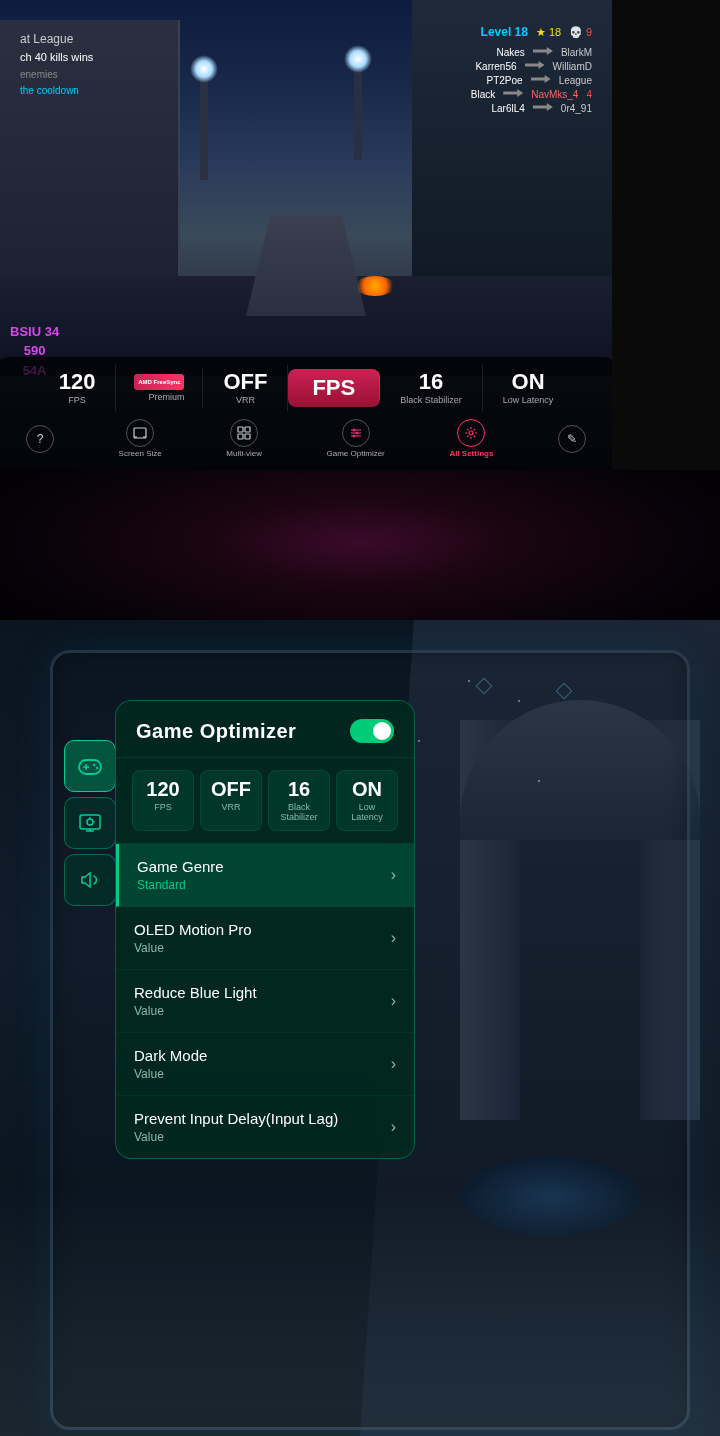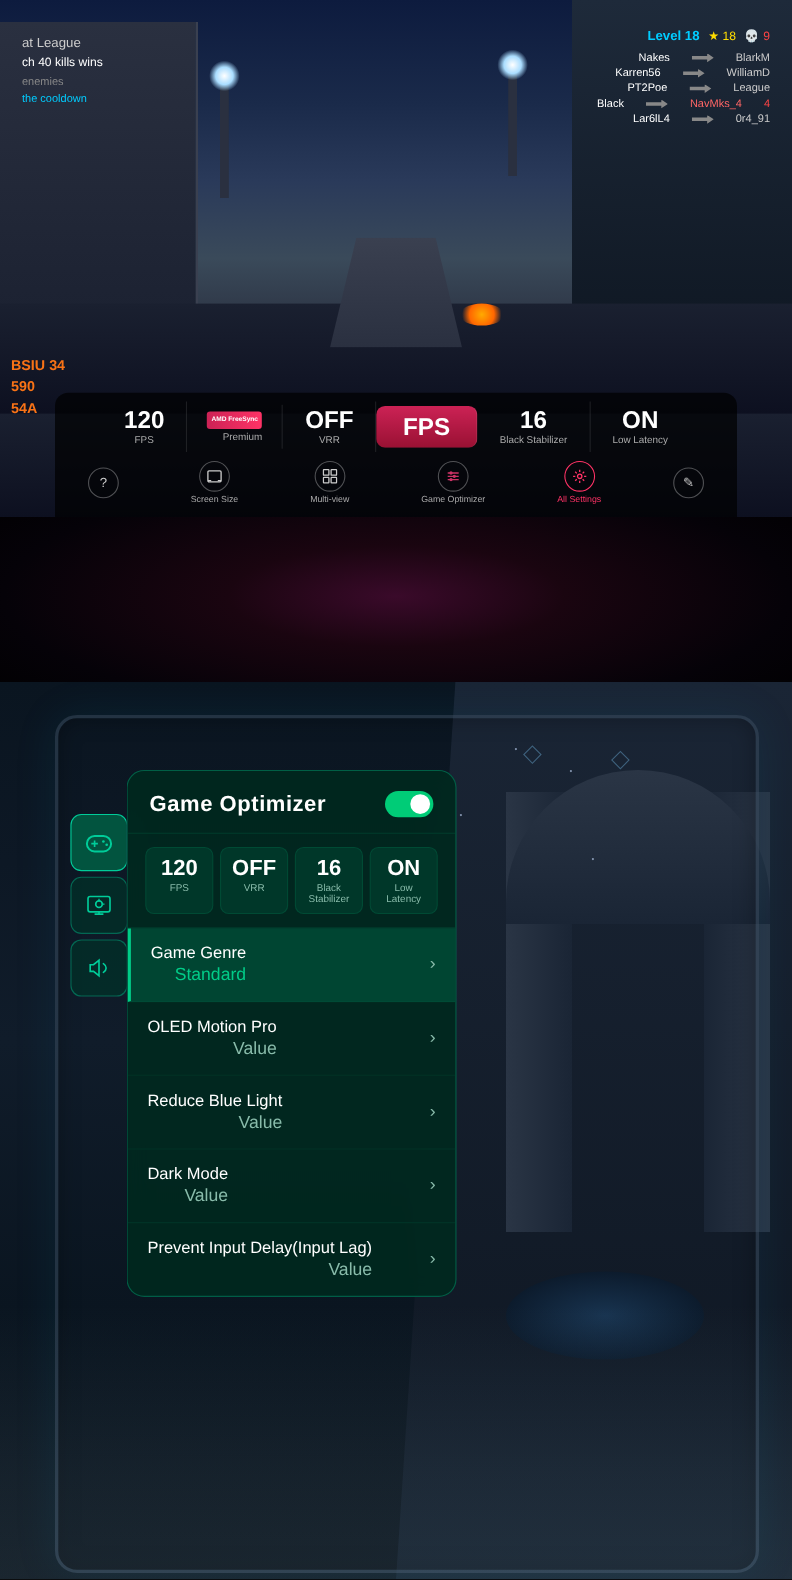--- a/index.html
+++ b/index.html
@@ -10,21 +10,21 @@
       overflow: hidden;
       font-family: 'Arial', sans-serif;
       position: relative;
     }
 
     
     .top-section {
       position: absolute;
       top: 0;
       left: 0;
-      width: 720px;
+      width: 612px;
       height: 470px;
       background: #1a1a2e;
       overflow: hidden;
     }
 
     .game-bg {
       position: absolute;
       top: 0; left: 0;
       width: 100%; height: 100%;
       background: linear-gradient(180deg,
@@ -171,22 +171,22 @@
 
     .scoreboard {
       display: flex;
       flex-direction: column;
       gap: 3px;
       align-items: flex-end;
     }
 
     .score-row {
       display: flex;
-      align-items: center;
-      gap: 20px;
+      align-items: flex-start;
+      gap: 8px;
       font-size: 10px;
       color: #cccccc;
     }
 
     .score-row .name {
       color: #ffffff;
       min-width: 50px;
       text-align: right;
     }
 
@@ -201,24 +201,25 @@
       color: #ff6666;
       min-width: 20px;
       text-align: right;
     }
 
     
     .score-overlay {
       position: absolute;
       left: 10px;
       bottom: 90px;
-      color: #f97316;
+      color: #d946ef;
       font-size: 13px;
       line-height: 1.5;
       font-weight: bold;
+      text-align: center;
     }
 
     
     .hud-bottom {
       position: absolute;
       bottom: 0;
       left: 50%;
       transform: translateX(-50%);
       width: 620px;
       background: rgba(0,0,0,0.7);
@@ -536,31 +537,30 @@
 
     .menu-item.highlighted {
       background: rgba(0,100,70,0.5);
       border-left: 3px solid #00cc88;
     }
 
     .menu-item-content {
       display: flex;
       flex-direction: column;
       gap: 3px;
-      text-align: right;
     }
 
     .menu-item-title {
       font-size: 15px;
       font-weight: 500;
       color: #ffffff;
     }
 
     .menu-item-value {
-      font-size: 16px;
+      font-size: 12px;
       color: #00cc88;
     }
 
     .menu-item-value.normal {
       color: #88bbaa;
     }
 
     .chevron-right {
       color: #88bbaa;
       font-size: 16px;
@@ -727,21 +727,21 @@
         </div>
         <span class="ctrl-label">Game Optimizer</span>
       </div>
       <div class="ctrl-item">
         <div class="ctrl-icon active">
           <svg width="14" height="14" viewBox="0 0 14 14" fill="none">
             <circle cx="7" cy="7" r="2" stroke="#ff3366" stroke-width="1.2" fill="none"></circle>
             <path d="M7 1v2M7 11v2M1 7h2M11 7h2M2.93 2.93l1.41 1.41M9.66 9.66l1.41 1.41M2.93 11.07l1.41-1.41M9.66 4.34l1.41-1.41" stroke="#ff3366" stroke-width="1.2"></path>
           </svg>
         </div>
-        <span class="ctrl-label" style="color:#ff3366;">All Settings</span>
+        <span class="ctrl-label" style="color:#ff3366;font-weight:bold;">All Settings</span>
       </div>
       <div class="ctrl-item">
         <div class="ctrl-icon">✎</div>
       </div>
     </div>
   </div>
 </div>
 
 <div class="middle-gap"></div>
 

